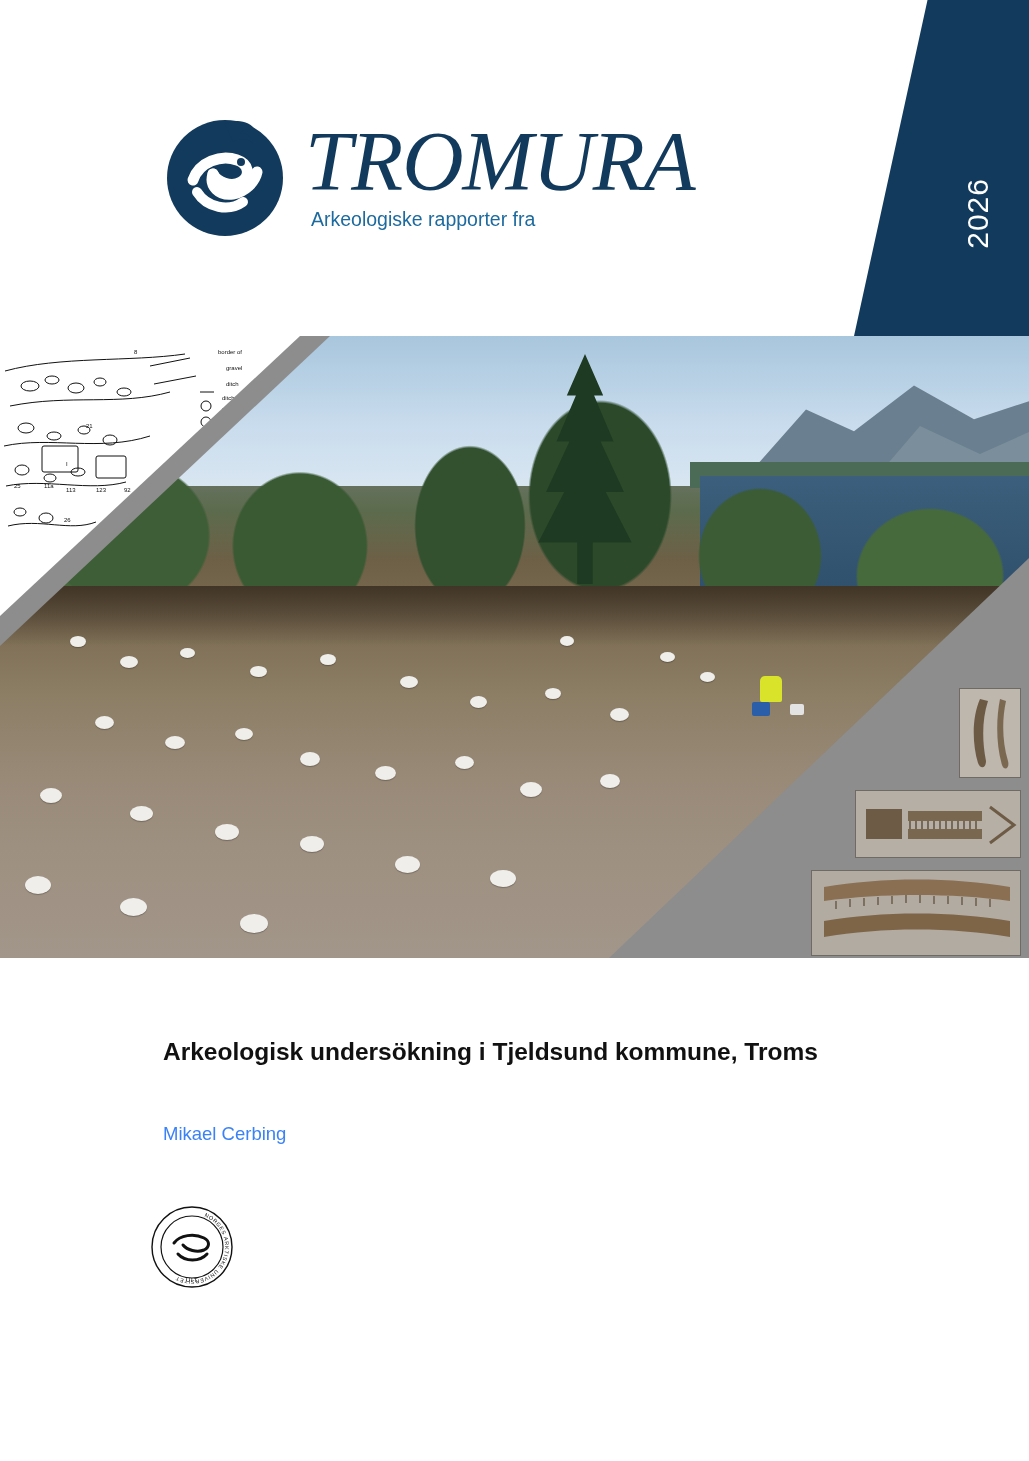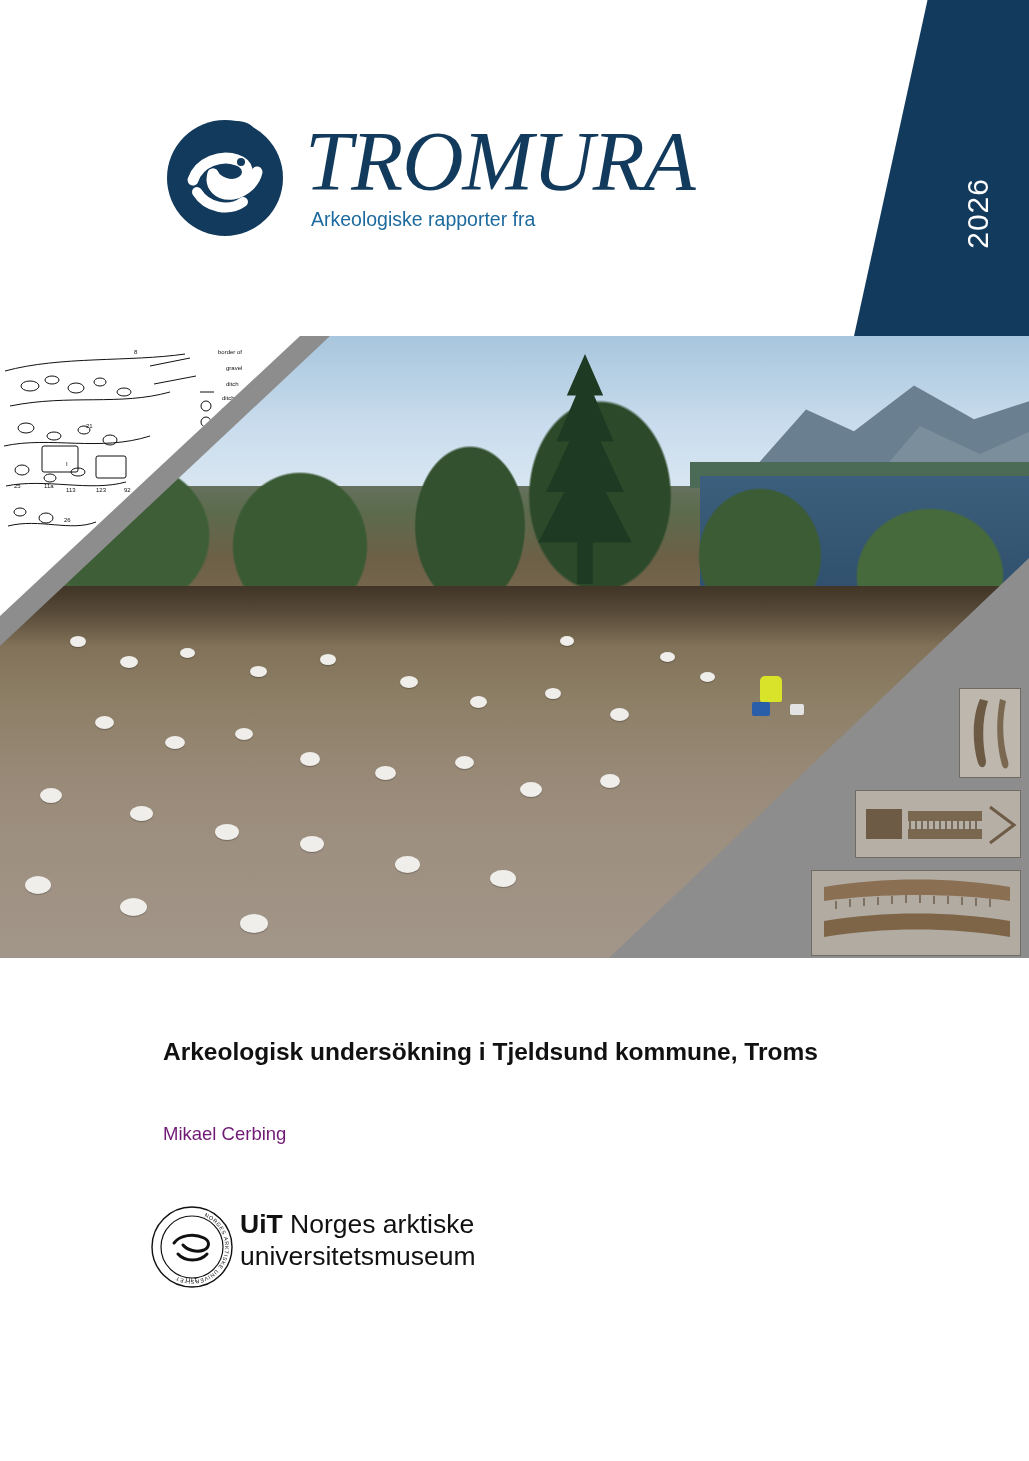--- a/index.html
+++ b/index.html
@@ -212,21 +212,21 @@
     font-size: 24.5px;
     font-weight: bold;
     color: #111111;
     margin-top: 6px;
   }
   .author {
     position: absolute;
     left: 163px;
     top: 1123px;
     font-size: 18.5px;
-    color: #701a75;
+    color: #3b82f6;
   }
 
   
   .uit-seal {
     position: absolute;
     left: 150px;
     top: 1205px;
     width: 84px;
     height: 84px;
   }
@@ -441,18 +441,14 @@
       <path d="M24 38 C 30 30, 44 28, 54 33 C 60 36, 60 42, 54 45 C 47 48, 37 45, 33 40" fill="none" stroke="#111" stroke-width="3" stroke-linecap="round"></path>
       <path d="M28 49 C 35 57, 50 57, 57 49" fill="none" stroke="#111" stroke-width="3" stroke-linecap="round"></path>
       <path id="sealarc" d="M42 9 a33 33 0 0 1 0 66 a33 33 0 0 1 0 -66" fill="none"></path>
       <text font-size="5.4" font-family="Liberation Sans, sans-serif" fill="#111" letter-spacing="0.7">
         <textPath href="#sealarc" startOffset="6%">NORGES ARKTISKE UNIVERSITET</textPath>
       </text>
       <text x="42" y="77" font-size="6" text-anchor="middle" font-family="Liberation Sans, sans-serif" fill="#111" letter-spacing="1">UIT</text>
     </svg>
   </div>
 
-  <div class="uit-text">
-    <div><span class="b">UiT</span><span> Norges arktiske</span></div>
-    <div>universitetsmuseum</div>
-  </div>
 
 </div>
 
 </body></html>

